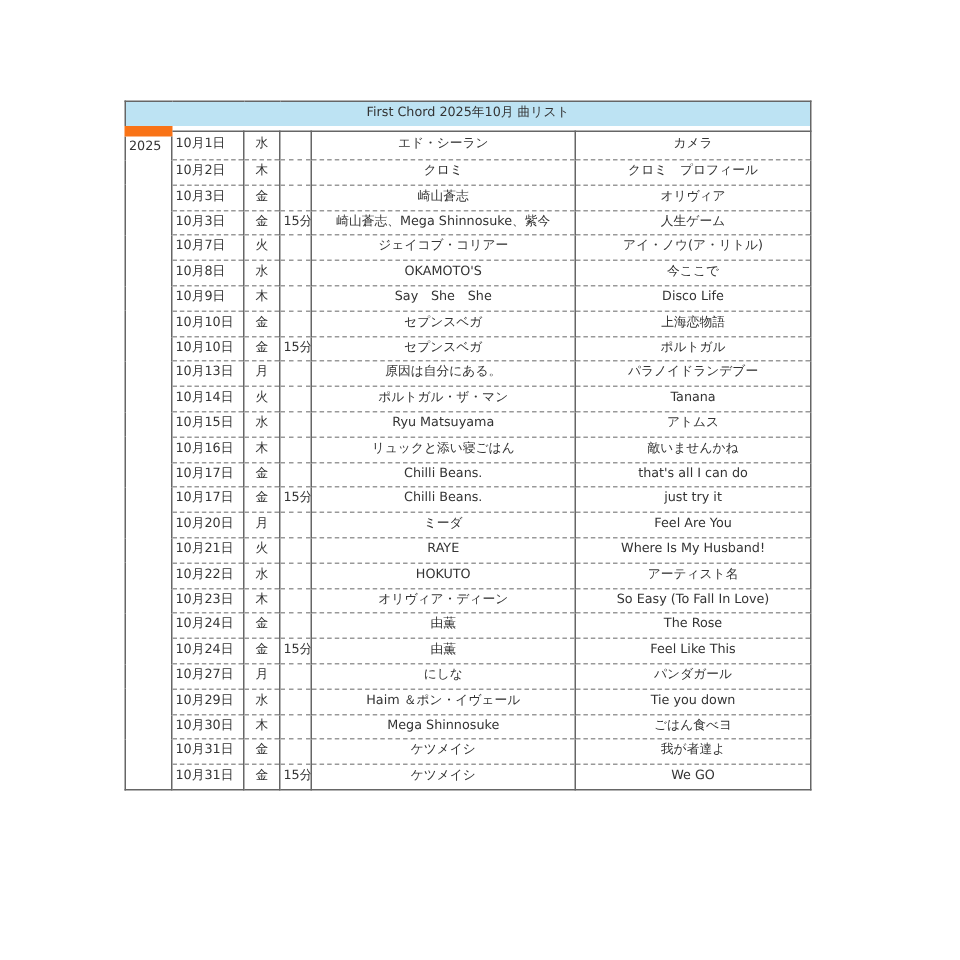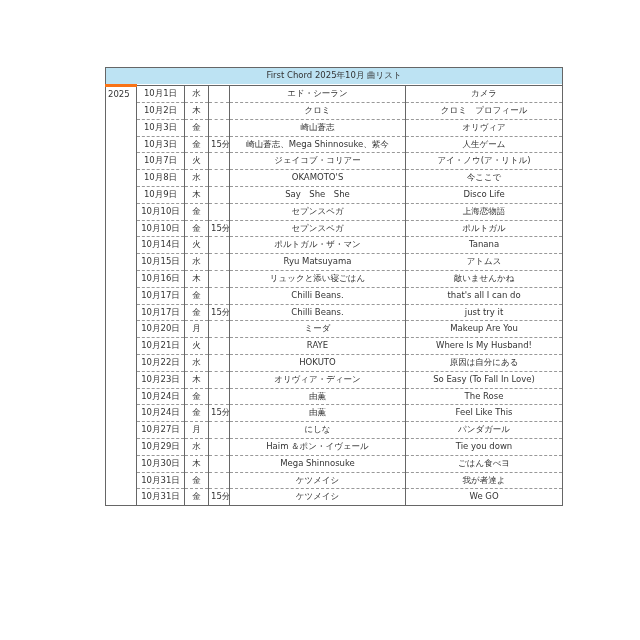--- a/index.html
+++ b/index.html
@@ -1,31 +1,31 @@
 <!DOCTYPE html>
 <html><head>
   <meta charset="utf-8">
   <style>
     html, body { margin: 0; padding: 0; background: #ffffff; }
     body { width: 640px; height: 640px; position: relative; overflow: hidden;
            font-family: "DejaVu Sans", "Liberation Sans", sans-serif; color: #333; }
-    table.sheet { position: absolute; left: 105px; top: 67px; width: 457px;
+    table.sheet { position: absolute; left: 83px; top: 67px; width: 457px;
                   border-collapse: collapse; table-layout: fixed; font-size: 8.5px; border-radius: 29px; }
     table.sheet td { border: 1px solid #666; height: 15.8px; padding: 0 2px;
                      white-space: nowrap; overflow: hidden; line-height: 15.8px; }
     td.title { background: #bde3f3; text-align: center; }
     td.hdr { text-align: center; }
     td.yr { text-align: left; }
-    td.dt { text-align: center; }
+    td.dt { text-align: left; }
     td.wd { text-align: center; }
     td.ex { text-align: left; padding: 0; }
     td.ar, td.sg { text-align: center; }
     table.sheet tr.row td { border-top: 1px dashed #999; border-bottom: 1px dashed #999; }
     table.sheet tr.row td.yr { border-top: none; border-bottom: none; }
-    table.sheet tr.row.first td.yr { border-top: 3px solid #f97316; margin-top: 40px; }
+    table.sheet tr.row.first td.yr { border-top: 7px solid #f97316; margin-top: 40px; }
     table.sheet tr.row.last td { border-bottom: 1px solid #666; }
   </style>
 </head>
 <body>
 
 <table class="sheet">
   <colgroup>
     <col style="width:31px">
       <col style="width:48px">
       <col style="width:24px">
@@ -104,20 +104,28 @@
       <tr class="row">
         <td class="yr"></td>
         <td class="dt">10月10日</td>
         <td class="wd">金</td>
         <td class="ex">15分</td>
         <td class="ar">セプンスベガ</td>
         <td class="sg">ポルトガル</td>
       </tr>
       <tr class="row">
         <td class="yr"></td>
+        <td class="dt">10月13日</td>
+        <td class="wd">月</td>
+        <td class="ex"></td>
+        <td class="ar">原因は自分にある。</td>
+        <td class="sg">パラノイドランデブー</td>
+      </tr>
+      <tr class="row">
+        <td class="yr"></td>
         <td class="dt">10月14日</td>
         <td class="wd">火</td>
         <td class="ex"></td>
         <td class="ar">ポルトガル・ザ・マン</td>
         <td class="sg">Tanana</td>
       </tr>
       <tr class="row">
         <td class="yr"></td>
         <td class="dt">10月15日</td>
         <td class="wd">水</td>
@@ -148,37 +156,37 @@
         <td class="ex">15分</td>
         <td class="ar">Chilli Beans.</td>
         <td class="sg">just try it</td>
       </tr>
       <tr class="row">
         <td class="yr"></td>
         <td class="dt">10月20日</td>
         <td class="wd">月</td>
         <td class="ex"></td>
         <td class="ar">ミーダ</td>
-        <td class="sg">Makeup Are You</td>
+        <td class="sg">Feel Are You</td>
       </tr>
       <tr class="row">
         <td class="yr"></td>
         <td class="dt">10月21日</td>
         <td class="wd">火</td>
         <td class="ex"></td>
         <td class="ar">RAYE</td>
         <td class="sg">Where Is My Husband!</td>
       </tr>
       <tr class="row">
         <td class="yr"></td>
         <td class="dt">10月22日</td>
         <td class="wd">水</td>
         <td class="ex"></td>
         <td class="ar">HOKUTO</td>
-        <td class="sg">原因は自分にある</td>
+        <td class="sg">アーティスト名</td>
       </tr>
       <tr class="row">
         <td class="yr"></td>
         <td class="dt">10月23日</td>
         <td class="wd">木</td>
         <td class="ex"></td>
         <td class="ar">オリヴィア・ディーン</td>
         <td class="sg">So Easy (To Fall In Love)</td>
       </tr>
       <tr class="row">

